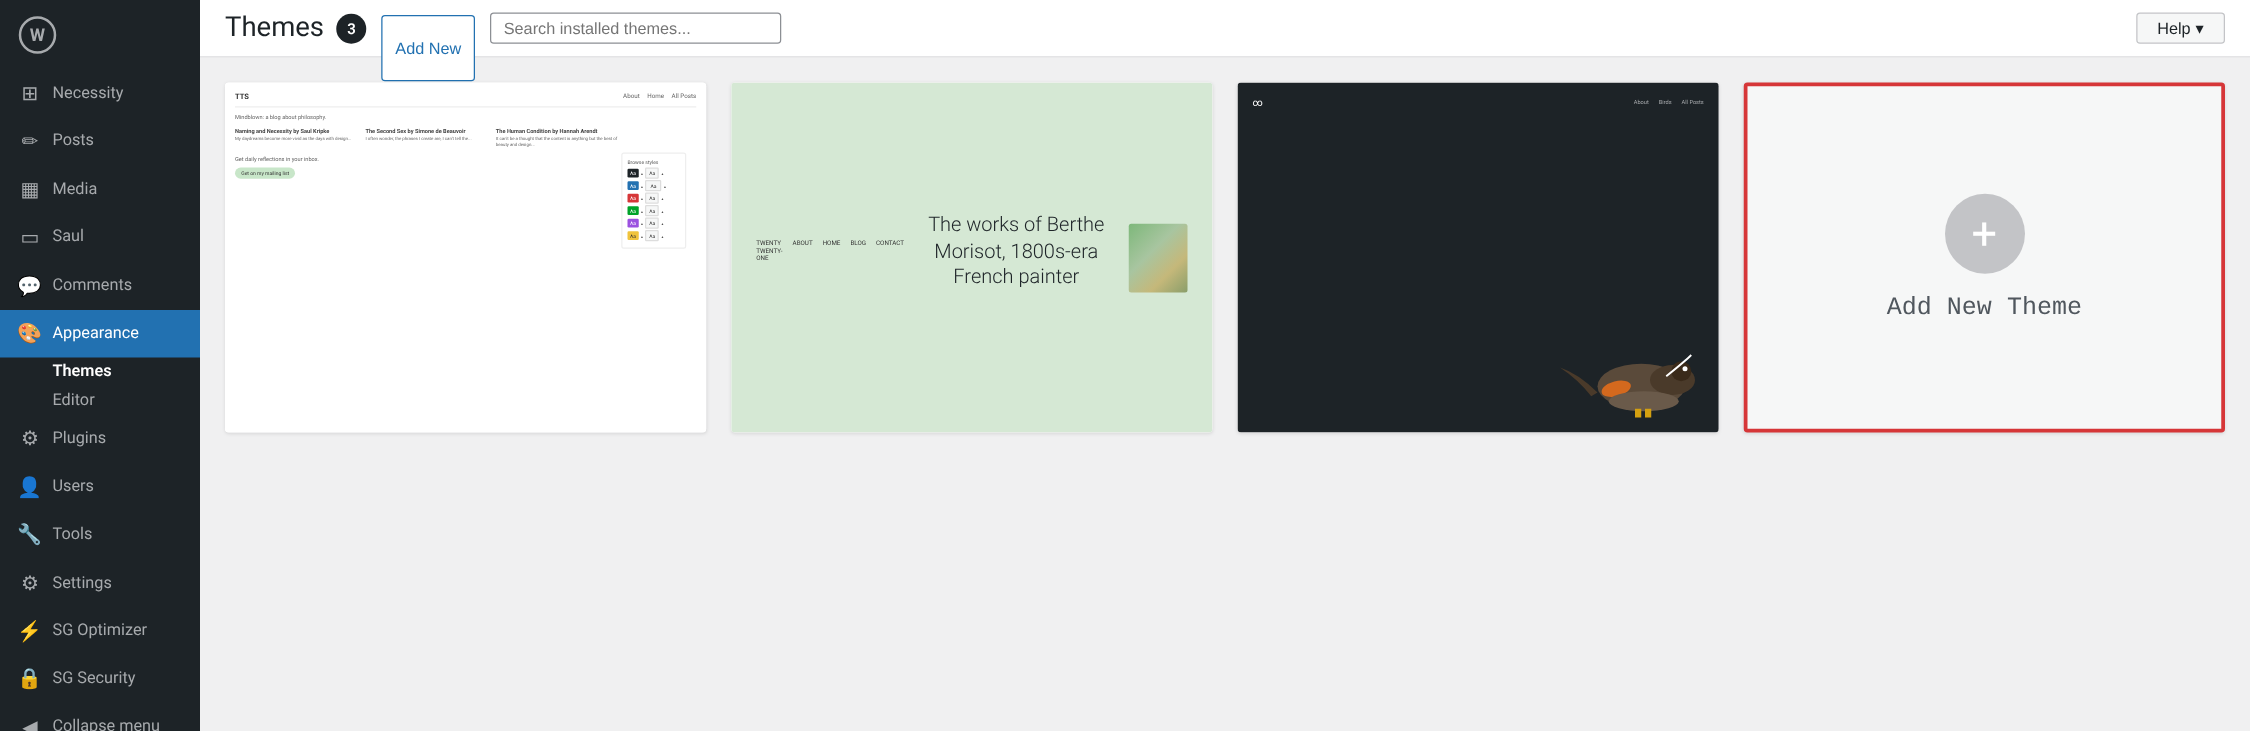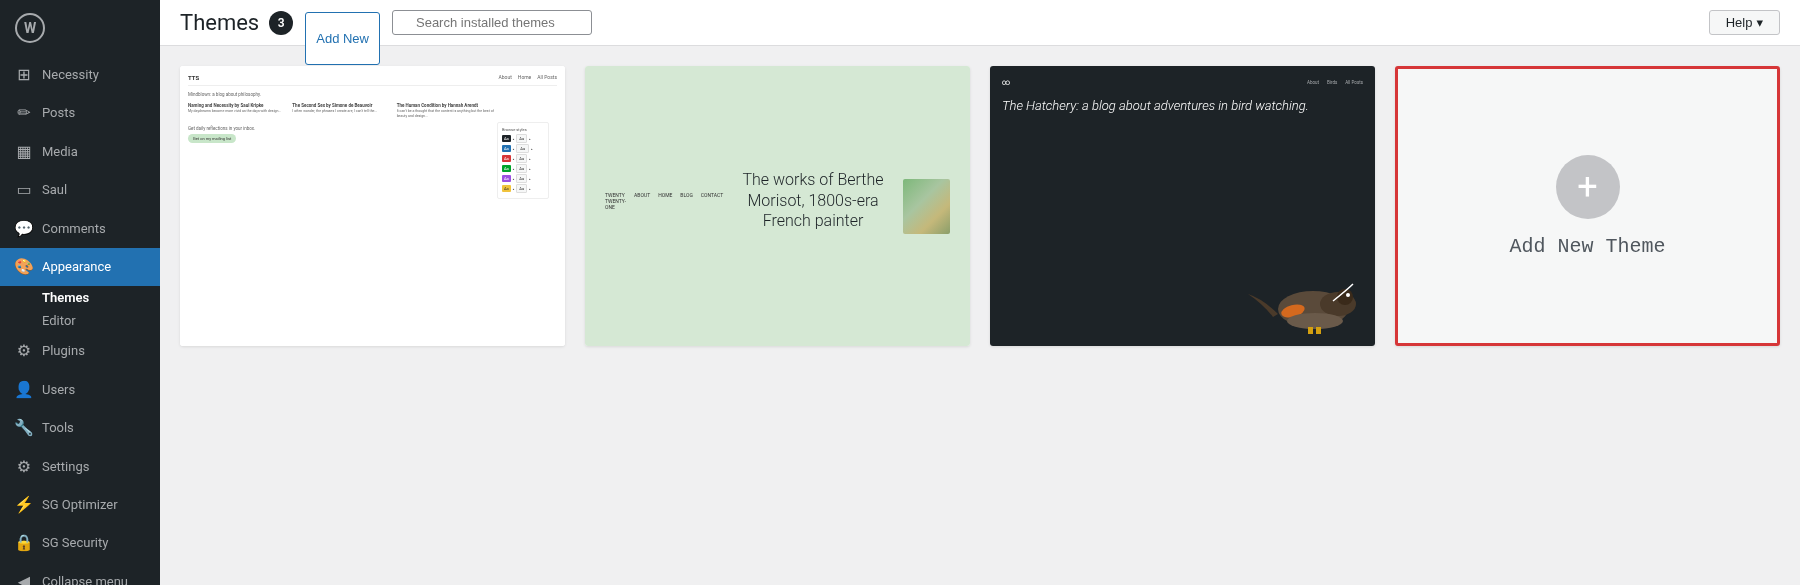--- a/index.html
+++ b/index.html
@@ -83,22 +83,22 @@
       color: #2271b1;
       padding: 18px 10px;
       border-radius: 3px;
       cursor: pointer;
       font-size: 13px;
       margin-top: 32px;
     }
     .search-input {
       border: 1px solid #8c8f94;
       border-radius: 3px;
-      padding: 4px 23px;
-      width: 200px;
+      padding: 4px 10px;
+      width: 233px;
       font-size: 13px;
       color: #15803d;
     }
     .help-btn {
       border: 1px solid #c3c4c7;
       background: #f6f7f7;
       color: #1d2327;
       padding: 4px 16px;
       border-radius: 3px;
       cursor: pointer;
@@ -395,21 +395,20 @@
       <div class="theme-card">
         <div class="theme-preview preview-twenty-two">
           <div class="p22-nav">
             <span class="p22-logo">
                 <span class="p22-infinity">∞</span>
               </span>
             <span>About</span>
               <span>Birds</span>
               <span>All Posts</span>
           </div>
-          <div class="p22-title"><em>The Hatchery:</em> a blog about adventures in bird watching.</div>
           <div style="margin-top: auto; display:flex; justify-content:flex-end;">
             <svg width="130" height="75" viewBox="0 0 130 75">
 
               <ellipse cx="80" cy="50" rx="35" ry="18" fill="#5a4a3a"></ellipse>
               <ellipse cx="105" cy="45" rx="18" ry="12" fill="#4a3a2a"></ellipse>
               <circle cx="112" cy="38" r="8" fill="#3a2a1a"></circle>
               <circle cx="115" cy="36" r="2" fill="#fff"></circle>
               <ellipse cx="60" cy="52" rx="12" ry="6" fill="#d4691e" transform="rotate(-15,60,52)"></ellipse>
               <path d="M45 55 Q30 40 15 35 Q30 45 40 58 Z" fill="#4a3a2a"></path>
               <ellipse cx="82" cy="62" rx="28" ry="8" fill="#6a5a4a"></ellipse>

